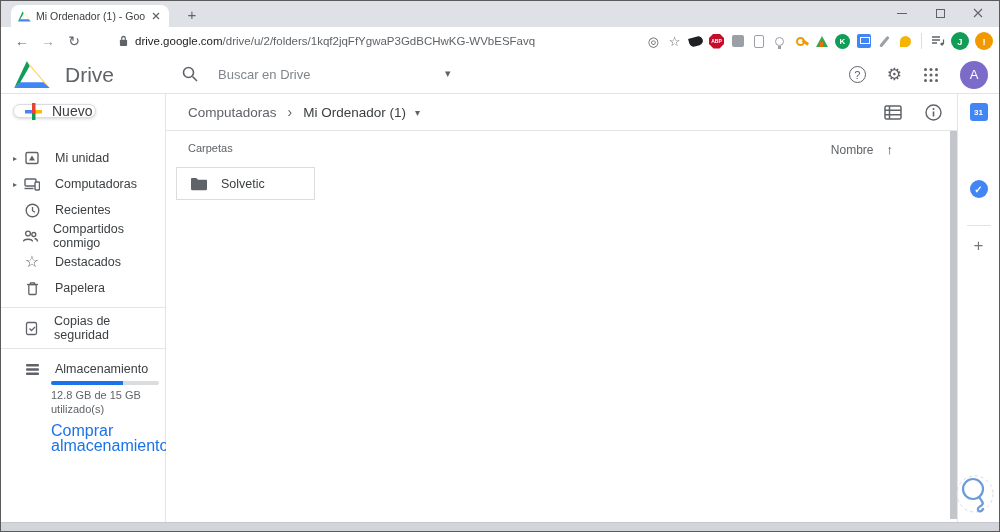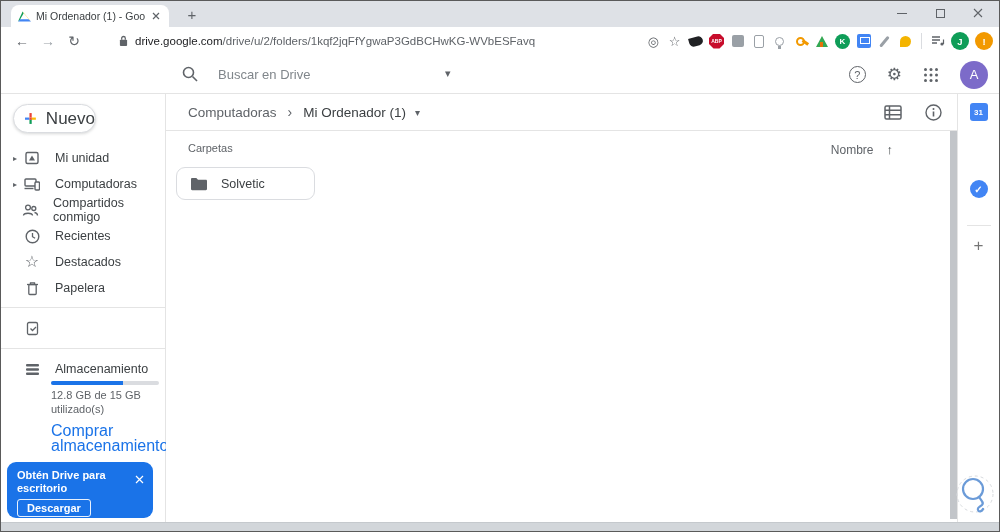--- a/index.html
+++ b/index.html
@@ -68,23 +68,23 @@
   .avatar{width:28px;height:28px;border-radius:50%;background:#7c6bc9;color:#fff;font-size:13px;
     display:flex;align-items:center;justify-content:center}
 
   
   .layout{display:flex;height:428px}
   .sidebar{width:165px;border-right:1px solid #e4e4e4;position:relative;background:#fff;flex:none}
   .main{flex:1;position:relative;background:#fff}
   .companion{width:42px;border-left:1px solid #e4e4e4;position:relative;background:#fff;flex:none}
 
   
-  .new-btn{position:absolute;left:12px;top:10px;width:83px;height:29px;border:1px solid #dadce0;border-radius:15px;
+  .new-btn{position:absolute;left:12px;top:10px;width:83px;height:14px;border:1px solid #dadce0;border-radius:15px;
     background:#fff;display:flex;align-items:center;gap:10px;padding-left:11px;
-    box-shadow:0 1px 3px rgba(60,64,67,.2);font-size:17px;color:#3c4043}
+    box-shadow:0 1px 3px rgba(60,64,67,.2);font-size:14px;color:#3c4043}
   .nav{position:absolute;top:51px;left:0;width:100%}
   .nav-item{height:26px;display:flex;align-items:center;padding-left:8px;font-size:12.5px;color:#3c4043}
   .nav-arrow{width:12px;font-size:8px;color:#5f6368;text-align:center}
   .nav-ico{width:18px;margin:0 14px 0 2px;display:flex;justify-content:center;align-items:center;color:#5f6368}
   .star-glyph{font-size:16px;color:#5f6368;line-height:1}
   .side-div{position:absolute;left:0;width:165px;height:1px;background:#e4e4e4}
   .abs-item{position:absolute;left:0;width:100%}
   .storage-bar{position:absolute;left:50px;top:287px;width:108px;height:3.5px;background:#dadce0;border-radius:2px;overflow:hidden}
   .storage-fill{height:100%;background:#1a73e8}
   .usage{position:absolute;left:50px;top:294px;font-size:11px;color:#5f6368;line-height:14px}
@@ -100,21 +100,21 @@
   .crumbbar{height:37px;border-bottom:1px solid #e4e4e4;display:flex;align-items:center;
     padding:0 15px 0 22px;font-size:13.5px}
   .crumb-root{color:#5f6368}
   .crumb-chev{margin:0 11px;color:#5f6368;font-size:14px}
   .crumb-cur{color:#3c4043}
   .crumb-caret{margin-left:9px;font-size:10px;color:#5f6368}
   .crumb-icons{margin-left:auto;display:flex;align-items:center;gap:23px;color:#5f6368}
   .section-label{position:absolute;top:48px;left:22px;font-size:11px;font-weight:normal;color:#5f6368}
   .sort{position:absolute;top:48px;right:64px;font-size:12px;color:#5f6368;display:flex;align-items:center;gap:13px}
   .folder-card{position:absolute;top:73px;left:10px;width:139px;height:33px;border:1px solid #dadce0;
-    border-radius:9px;background:#fff;display:flex;align-items:center;gap:14px;padding-left:13px;
+    border-radius:0;background:#fff;display:flex;align-items:center;gap:14px;padding-left:13px;
     font-size:12.5px;color:#3c4043}
   .scroll-thumb{position:absolute;right:0;top:37px;width:7px;height:388px;background:#c2c5c9}
 
   
   .comp-ico{position:absolute;left:50%;transform:translateX(-50%)}
   .cal{top:9px;width:18px;height:18px;background:#4285f4;border-radius:3px;color:#fff;font-size:8px;
     font-weight:bold;display:flex;align-items:center;justify-content:center}
   .keep{top:48px;width:18px;height:18px;background:#fbbc04;border-radius:3px;position:relative}
   .keep:after{content:"";position:absolute;left:5px;top:3px;width:8px;height:8px;border:2px solid #fff;border-radius:50%}
   .keep:before{content:"";position:absolute;left:7.5px;bottom:3px;width:3px;height:3px;background:#fff}
@@ -211,20 +211,28 @@
             <circle cx="11" cy="9" r="1.6" fill="#5f6368"></circle>
             <path d="M12.5 9V4.5" stroke="#5f6368" stroke-width="1.2"></path>
           </svg>
       </span>
       <span class="mini-avatar" style="background:#0f9d58">J</span>
       <span class="mini-avatar" style="background:#f29900">!</span>
     </div>
   </div>
 
   <div class="appbar">
+    <div class="logo">
+      <svg width="36" height="27" viewBox="0 0 87 66">
+        <polygon points="0,66 87,66 72,52 15,52" fill="#4285f4"></polygon>
+        <polygon points="31,0 0,66 15,52 38,12" fill="#0f9d58"></polygon>
+        <polygon points="31,0 38,12 72,52 87,66" fill="#ffcf4a"></polygon>
+      </svg>
+      <span class="logo-text">Drive</span>
+    </div>
     <div class="searchwrap">
       <svg width="16" height="16" viewBox="0 0 16 16">
         <circle cx="6.5" cy="6.5" r="5" stroke="#5f6368" stroke-width="1.6" fill="none"></circle>
         <path d="M10.5 10.5L15 15" stroke="#5f6368" stroke-width="1.6"></path>
       </svg>
       <input class="search-input" placeholder="Buscar en Drive" style="">
     </div>
     <span class="search-caret">▾</span>
     <div class="appbar-right">
       <span class="help-circ">?</span>
@@ -278,42 +286,42 @@
                 <rect x="1" y="2" width="11" height="7" rx="1" stroke="#5f6368" stroke-width="1.4" fill="none"></rect>
                 <path d="M0.5 11.5h9" stroke="#5f6368" stroke-width="1.4"></path>
                 <rect x="11" y="5" width="4.5" height="8" rx="1" fill="#fff" stroke="#5f6368" stroke-width="1.4"></rect>
               </svg>
           </span>
           <span>Computadoras</span>
         </div>
         <div class="nav-item">
           <span class="nav-arrow"></span>
           <span class="nav-ico">
+            <svg width="15" height="15" viewBox="0 0 15 15">
+                <circle cx="7.5" cy="7.5" r="6.3" stroke="#5f6368" stroke-width="1.4" fill="none"></circle>
+                <path d="M7.5 4v3.7l2.6 1.6" stroke="#5f6368" stroke-width="1.3" fill="none"></path>
+              </svg>
+          </span>
+          <span>Recientes</span>
+        </div>
+        <div class="nav-item">
+          <span class="nav-arrow"></span>
+          <span class="nav-ico">
             <svg width="17" height="14" viewBox="0 0 17 14">
                 <circle cx="6" cy="4.5" r="2.4" stroke="#5f6368" stroke-width="1.3" fill="none"></circle>
                 <circle cx="11.8" cy="5.5" r="2" stroke="#5f6368" stroke-width="1.3" fill="none"></circle>
                 <path d="M1.5 12.5c0-3 9-3 9 0" stroke="#5f6368" stroke-width="1.3" fill="none"></path>
                 <path d="M12.5 9.5c2 .3 3 1.4 3 3" stroke="#5f6368" stroke-width="1.3" fill="none"></path>
               </svg>
           </span>
           <span>Compartidos conmigo</span>
         </div>
         <div class="nav-item">
           <span class="nav-arrow"></span>
           <span class="nav-ico">
-            <svg width="15" height="15" viewBox="0 0 15 15">
-                <circle cx="7.5" cy="7.5" r="6.3" stroke="#5f6368" stroke-width="1.4" fill="none"></circle>
-                <path d="M7.5 4v3.7l2.6 1.6" stroke="#5f6368" stroke-width="1.3" fill="none"></path>
-              </svg>
-          </span>
-          <span>Recientes</span>
-        </div>
-        <div class="nav-item">
-          <span class="nav-arrow"></span>
-          <span class="nav-ico">
               <span class="star-glyph">☆</span>
             </span>
           <span>Destacados</span>
         </div>
         <div class="nav-item">
           <span class="nav-arrow"></span>
           <span class="nav-ico">
             <svg width="13" height="15" viewBox="0 0 13 15">
                 <path d="M1 3.5h11" stroke="#5f6368" stroke-width="1.3"></path>
                 <path d="M4.5 3V1.8h4V3" stroke="#5f6368" stroke-width="1.3" fill="none"></path>
@@ -327,20 +335,21 @@
       <div class="side-div" style="top:213px"></div>
 
       <div class="abs-item nav-item" style="top:221px">
         <span class="nav-arrow"></span>
         <span class="nav-ico">
           <svg width="13" height="15" viewBox="0 0 13 15">
               <rect x="1.5" y="1.5" width="10" height="12" rx="1.5" stroke="#5f6368" stroke-width="1.3" fill="none"></rect>
               <path d="M4.5 7.5l2 2 3.5-3.5" stroke="#5f6368" stroke-width="1.3" fill="none"></path>
             </svg>
         </span>
+        <span>Copias de seguridad</span>
       </div>
 
       <div class="side-div" style="top:254px"></div>
 
       <div class="abs-item nav-item" style="top:262px">
         <span class="nav-arrow"></span>
         <span class="nav-ico">
           <svg width="15" height="13" viewBox="0 0 15 13">
               <g fill="#5f6368">
                 <rect x="1" y="1" width="13" height="2.6" rx="1"></rect>
@@ -354,29 +363,20 @@
 
       <div class="storage-bar">
         <div class="storage-fill" style="width: 67%;"></div>
       </div>
       <div class="usage">
         <div>12.8 GB de 15 GB</div>
         <div>utilizado(s)</div>
       </div>
       <div class="buy">Comprar almacenamiento</div>
 
-      <div class="promo">
-        <div class="promo-title">Obtén Drive para escritorio</div>
-        <span class="promo-close">
-          <svg width="9" height="9" viewBox="0 0 9 9">
-              <path d="M1 1l7 7M8 1L1 8" stroke="#fff" stroke-width="1.2"></path>
-            </svg>
-        </span>
-        <span class="promo-btn">Descargar</span>
-      </div>
     </div>
 
     <div class="main">
       <div class="crumbbar">
         <span class="crumb-root">Computadoras</span>
         <span class="crumb-chev">›</span>
         <span class="crumb-cur">Mi Ordenador (1)</span>
         <span class="crumb-caret">▾</span>
         <span class="crumb-icons">
           <svg width="18" height="15" viewBox="0 0 18 15">

